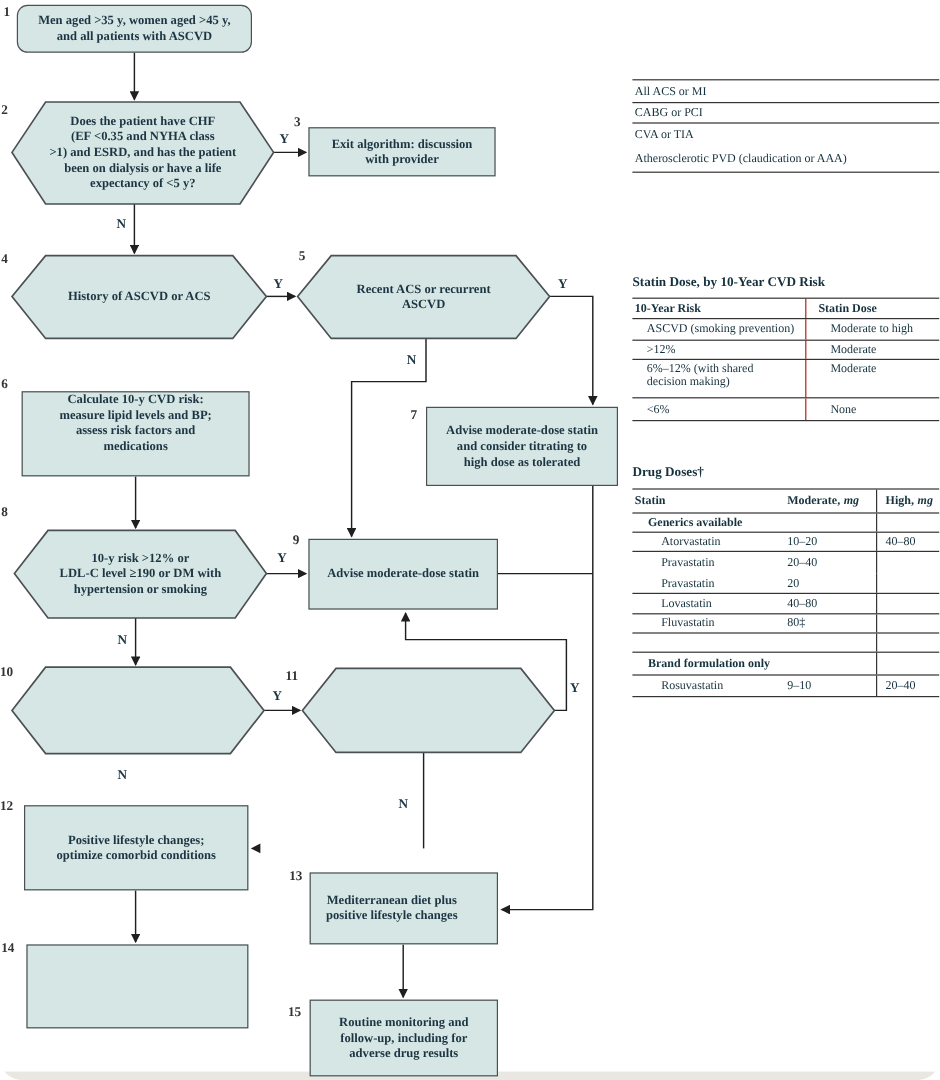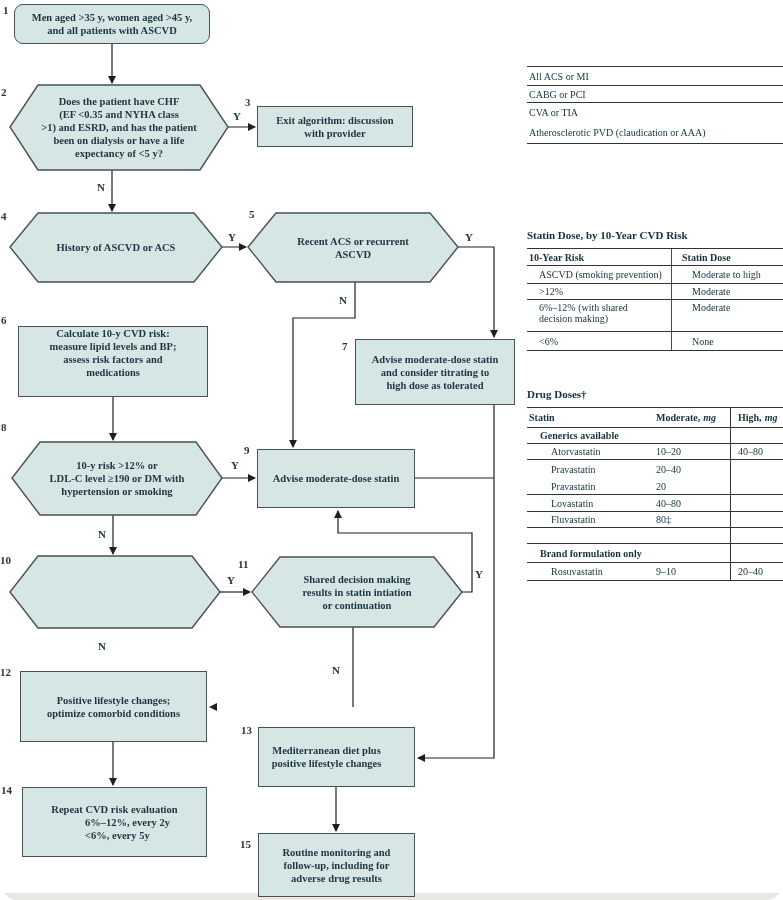--- a/index.html
+++ b/index.html
@@ -103,32 +103,24 @@
 measure lipid levels and BP;
 assess risk factors and
 medications</div>
   <div class="nodetext" style="left:355px;top:339px;width:160px;height:66px">Advise moderate-dose statin
 and consider titrating to
 high dose as tolerated</div>
   <div class="nodetext" style="left:22px;top:442px;width:190px;height:73px">10-y risk &gt;12% or
 LDL-C level ≥190 or DM with
 hypertension or smoking</div>
   <div class="nodetext" style="left:257px;top:449px;width:158px;height:59px">Advise moderate-dose statin</div>
-  <div class="nodetext" style="left:262px;top:557px;width:190px;height:70px">Shared decision making
-results in statin intiation
-or continuation</div>
   <div class="nodetext" style="left:20px;top:671px;width:187px;height:71px">Positive lifestyle changes;
 optimize comorbid conditions</div>
   <div class="nodetext" style="left:258px;top:727px;width:137px;height:60px">Mediterranean diet plus
 positive lifestyle changes</div>
-  <div class="nodetext col" style="left:22px;top:787px;width:185px;height:70px">
-    <div>Repeat CVD risk evaluation</div>
-    <div class="leftblock">6%–12%, every 2y
-&lt;6%, every 5y</div>
-  </div>
   <div class="nodetext" style="left:258px;top:833px;width:157px;height:64px">Routine monitoring and
 follow-up, including for
 adverse drug results</div>
 
   <div class="num" style="left:3px;top:4px">1</div>
   <div class="num" style="left:1px;top:86px">2</div>
   <div class="num" style="left:245px;top:96px">3</div>
   <div class="num" style="left:1px;top:210px">4</div>
   <div class="num" style="left:249px;top:208px">5</div>
   <div class="num" style="left:1px;top:314px">6</div>

